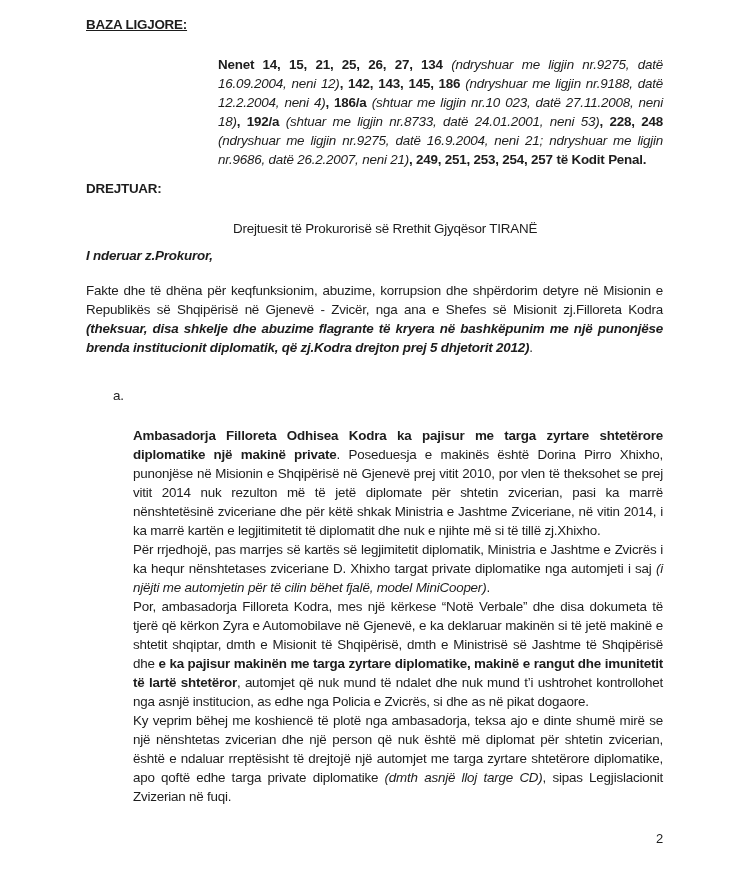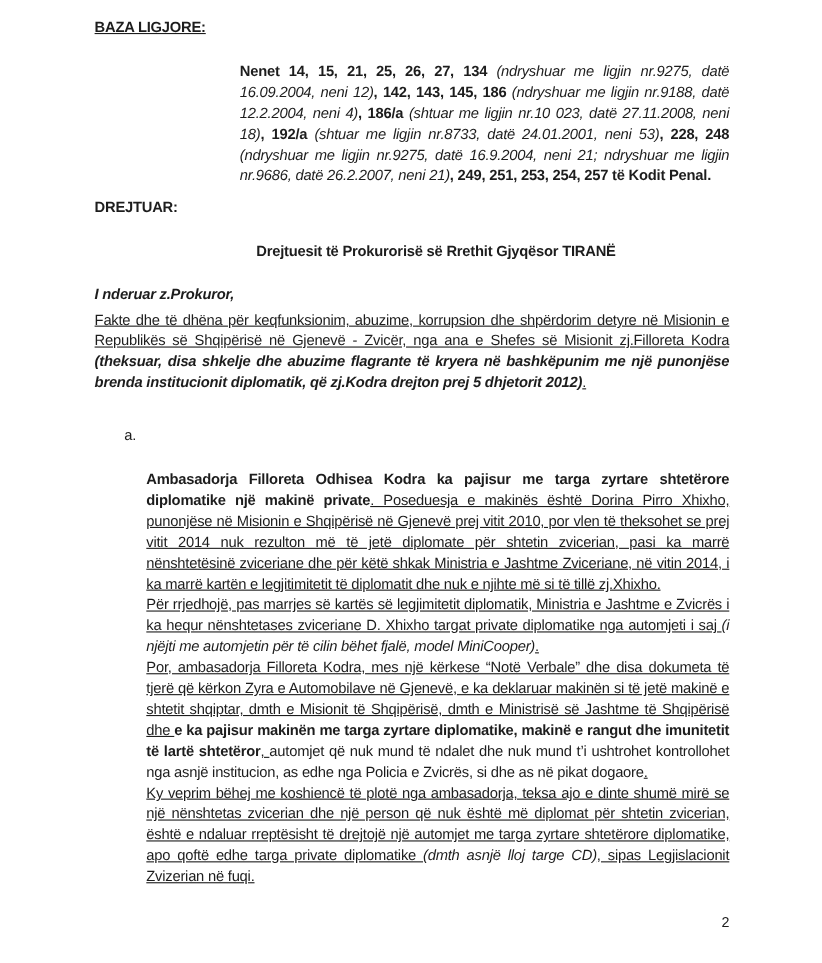--- a/index.html
+++ b/index.html
@@ -21,43 +21,43 @@
   .row { position:absolute; display:flex; align-items:flex-start; }
   .label { flex:0 0 132px; width:132px; font-weight:bold; }
   .label.underlined { text-decoration:underline; }
   .content { flex:1 1 auto;margin-top:40px; }
   .justify { text-align:justify; }
 
   .section-baza { left:86px; top:15px; width:577px; }
   .section-baza .content { width:445px; }
 
   .section-drejtuar { left:86px; top:179px; width:577px;gap:15px; }
-  .section-drejtuar .content { font-weight:bold; }
+  .section-drejtuar .content { font-weight:normal; }
 
   .salutation {
-    position:absolute; left:86px; top:258px;
+    position:absolute; left:86px; top:246px;
     font-weight:bold; font-style:italic;
   }
 
   .intro {
     position:absolute; left:86px; top:281px; width:577px;
   }
 
   .item-a { left:113px; top:386px; width:550px; }
   .item-a .marker { flex:0 0 20px; width:20px; }
   .item-a .content { width:530px; }
   .para { text-align:justify; }
 
   .page-number {
     position:absolute; left:656px; top:829px;
     font-size:13px;
   }
 
   
-  .run-regular { font-weight:normal; font-style:normal;text-decoration:underline; }
+  .run-regular { font-weight:normal; font-style:normal; }
   .run-bold { font-weight:bold; }
   .run-italic { font-style:italic; }
   .run-bold-italic { font-weight:bold; font-style:italic; }
   .run-underline { }
 </style>
 </head>
 <body>
 
 <div class="doc">
 

